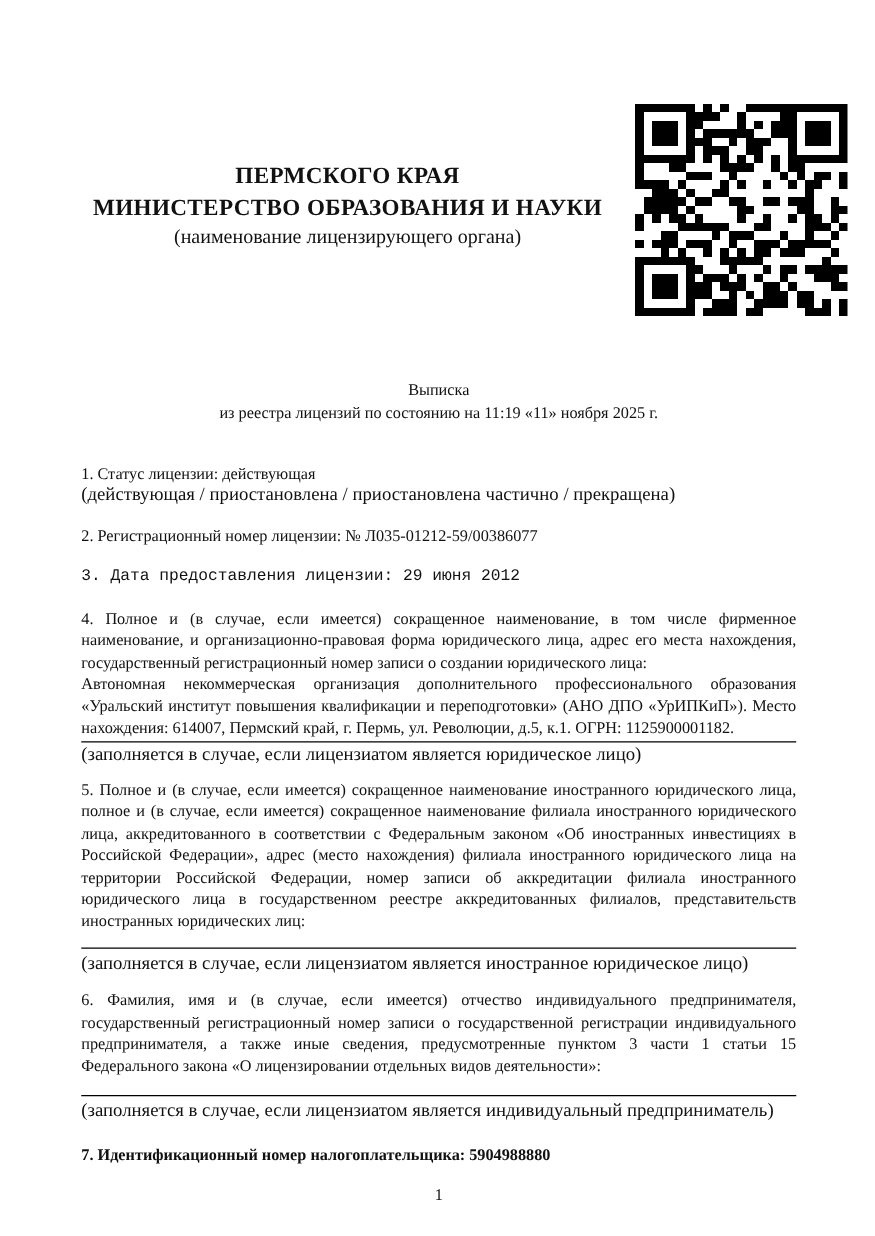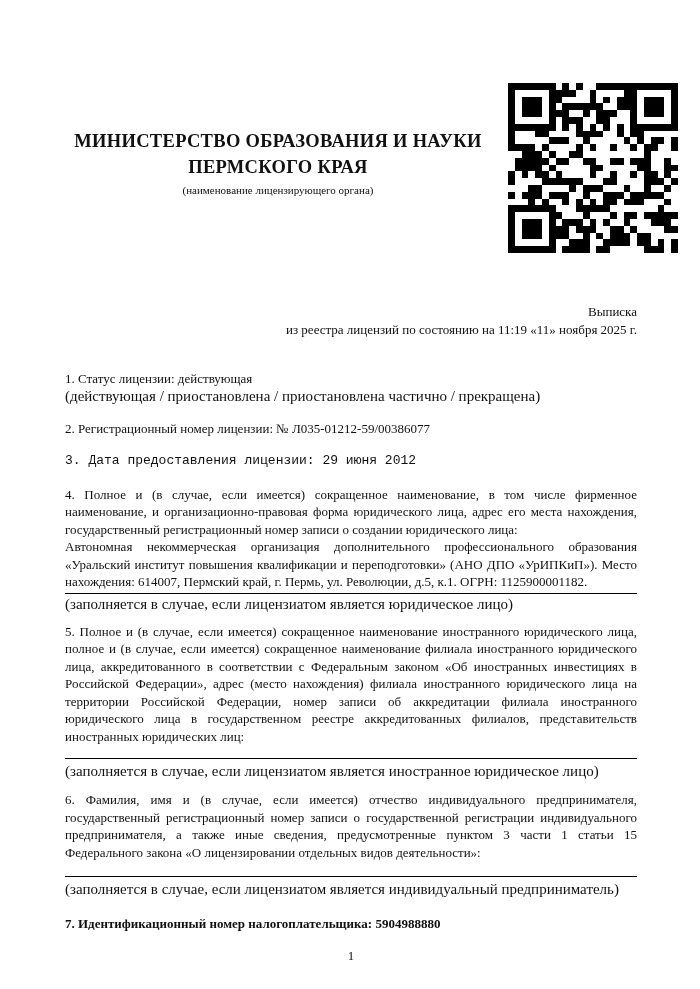--- a/index.html
+++ b/index.html
@@ -14,30 +14,30 @@
   .page { position: relative; width: 700px; height: 989px; background: #ffffff; }
 
   
   .ministry {
     position: absolute; left: 52px; top: 128px; width: 452px;
     text-align: center;
   }
   .ministry-name {
     font-weight: bold; font-size: 18.5px; line-height: 26px; letter-spacing: 0.3px;
   }
-  .ministry-note { font-size: 11px; line-height: 14px; margin-top: 3px; }
+  .ministry-note { font-size: 16px; line-height: 14px; margin-top: 3px; }
 
   .qr { position: absolute; left: 508px; top: 83px; width: 170px; height: 170px; }
 
   
   .content {
     position: absolute; left: 65px; top: 0; width: 572px;
     font-size: 13px; line-height: 17.5px;
   }
-  .doc-title { margin-top: 303px; text-align: right; line-height: 18px; }
+  .doc-title { margin-top: 303px; text-align: center; line-height: 18px; }
 
   .plain { text-align: left; }
   .para  { text-align: justify; }
   .note  { font-size: 15px; line-height: 14px; }
   .rule  { border: none; border-top: 1.6px solid #000; height: 0; }
 
   .mt-i1      { margin-top: 31px; }
   .mt-i1note  { margin-top: 1px; }
   .mt-i2      { margin-top: 17px; }
   .mt-i3      { margin-top: 15px; font-family: Liberation Mono, monospace; }
@@ -52,22 +52,22 @@
   .mt-i6note  { margin-top: 5px; }
   .mt-i7      { margin-top: 19px; font-weight: bold; }
   .page-number { margin-top: 14px; text-align: center; }
 </style>
 </head>
 <body>
 
 <div class="page">
 
   <div class="ministry">
+    <div class="ministry-name">ПЕРМСКОГО КРАЯ</div>
     <div class="ministry-name">МИНИСТЕРСТВО ОБРАЗОВАНИЯ И НАУКИ</div>
-    <div class="ministry-name">ПЕРМСКОГО КРАЯ</div>
     <div class="ministry-note">(наименование лицензирующего органа)</div>
   </div>
 
   <div class="qr"><svg width="170" height="170" viewBox="0 0 170 170" xmlns="http://www.w3.org/2000/svg" shape-rendering="crispEdges">
         <g fill="#000">
           <rect x="0.00" y="0.00" width="6.80" height="6.80"></rect>
           <rect x="6.80" y="0.00" width="6.80" height="6.80"></rect>
           <rect x="13.60" y="0.00" width="6.80" height="6.80"></rect>
           <rect x="20.40" y="0.00" width="6.80" height="6.80"></rect>
           <rect x="27.20" y="0.00" width="6.80" height="6.80"></rect>

